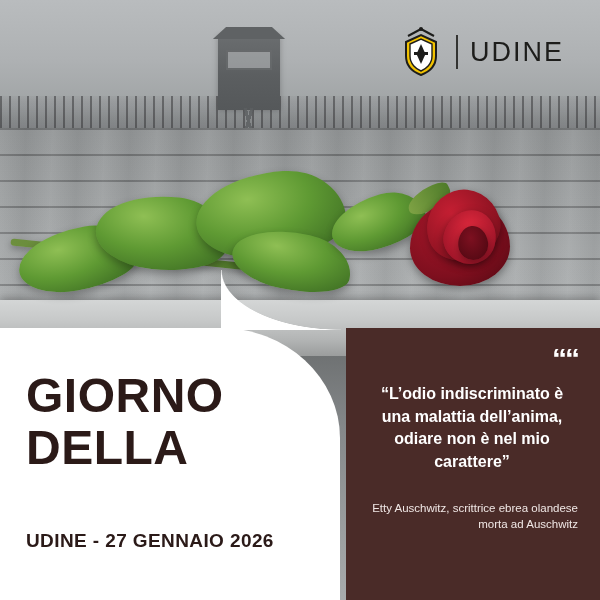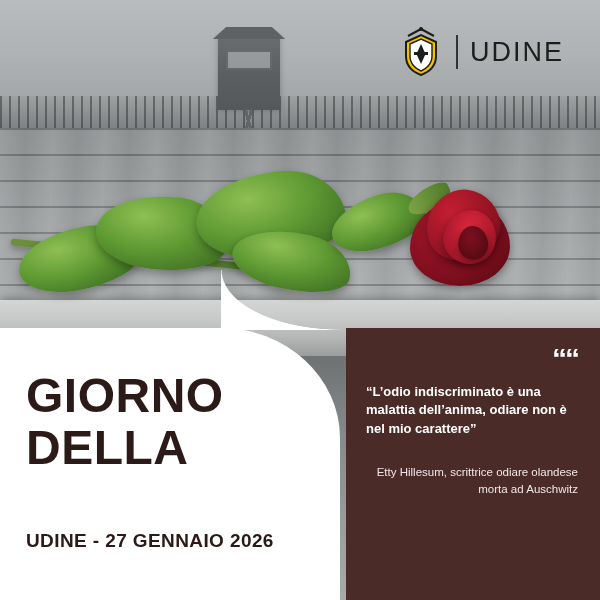--- a/index.html
+++ b/index.html
@@ -204,24 +204,24 @@
     font-size: 30px;
     font-weight: 900;
     line-height: 0.7;
     color: #ffffff;
     text-align: right;
     letter-spacing: -2px;
     margin-bottom: 14px;
   }
   .quote-text {
     margin: 0;
-    font-size: 13px;
+    font-size: 16px;
     font-weight: 700;
     line-height: 1.42;
-    text-align: left;
+    text-align: center;
   }
   .quote-attr {
     margin: 26px 0 0 0;
     font-size: 11.5px;
     font-weight: 400;
     line-height: 1.42;
     text-align: right;
     color: #f0e7e5;
   }
 
@@ -299,16 +299,16 @@
     <h1 class="headline">
       <span class="ln">GIORNO</span>
       <span class="ln">DELLA</span>
     </h1>
     <p class="subline">UDINE - 27 GENNAIO 2026</p>
   </div>
 
   <div class="quote-panel">
     <div class="quote-mark">““</div>
     <p class="quote-text">“L’odio indiscriminato è una malattia dell’anima, odiare non è nel mio carattere”</p>
-    <p class="quote-attr">Etty Hillesum, scrittrice odiare olandese morta ad Auschwitz</p>
+    <p class="quote-attr">Etty Auschwitz, scrittrice ebrea olandese morta ad Auschwitz</p>
   </div>
 
 </div>
 
 </body></html>

